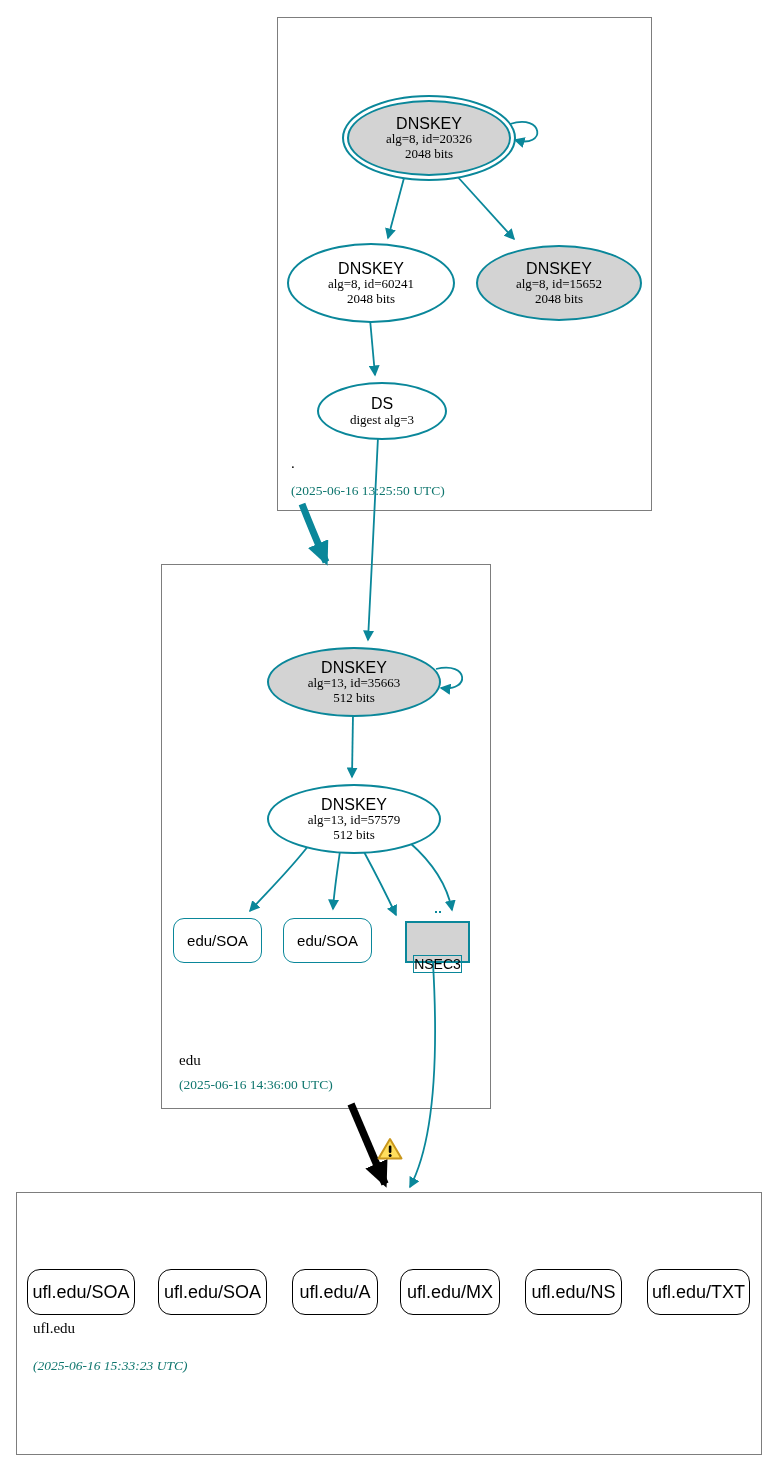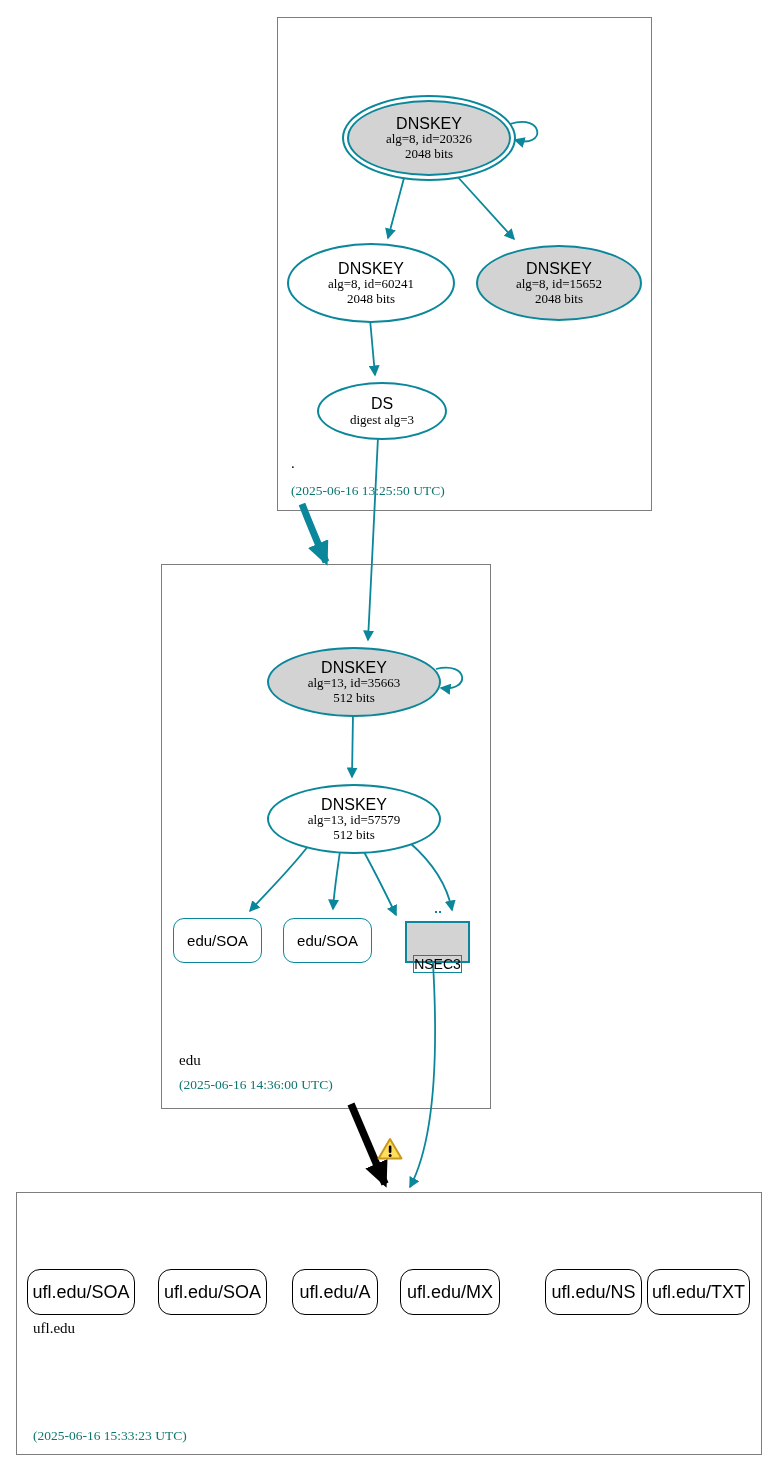--- a/index.html
+++ b/index.html
@@ -158,23 +158,23 @@
   </div>
   <div class="node rrset-black" style="left:158px;top:1269px;width:109px;height:46px;box-sizing:border-box;">
     <span>ufl.edu/SOA</span>
   </div>
   <div class="node rrset-black" style="left:292px;top:1269px;width:86px;height:46px;box-sizing:border-box;">
     <span>ufl.edu/A</span>
   </div>
   <div class="node rrset-black" style="left:400px;top:1269px;width:100px;height:46px;box-sizing:border-box;">
     <span>ufl.edu/MX</span>
   </div>
-  <div class="node rrset-black" style="left:525px;top:1269px;width:97px;height:46px;box-sizing:border-box;margin-left:20px;">
+  <div class="node rrset-black" style="left:525px;top:1269px;width:97px;height:46px;box-sizing:border-box;">
     <span>ufl.edu/NS</span>
   </div>
   <div class="node rrset-black" style="left:647px;top:1269px;width:103px;height:46px;box-sizing:border-box;">
     <span>ufl.edu/TXT</span>
   </div>
 
   <div class="zone-name" style="left:33px;top:1320px;">ufl.edu</div>
-  <div class="zone-ts" style="left:33px;top:1428px;">(2025-06-16 15:33:23 UTC)</div>
+  <div class="zone-ts" style="left:33px;top:1358px;font-style:italic;">(2025-06-16 15:33:23 UTC)</div>
 
 </div>
 
 </body></html>

